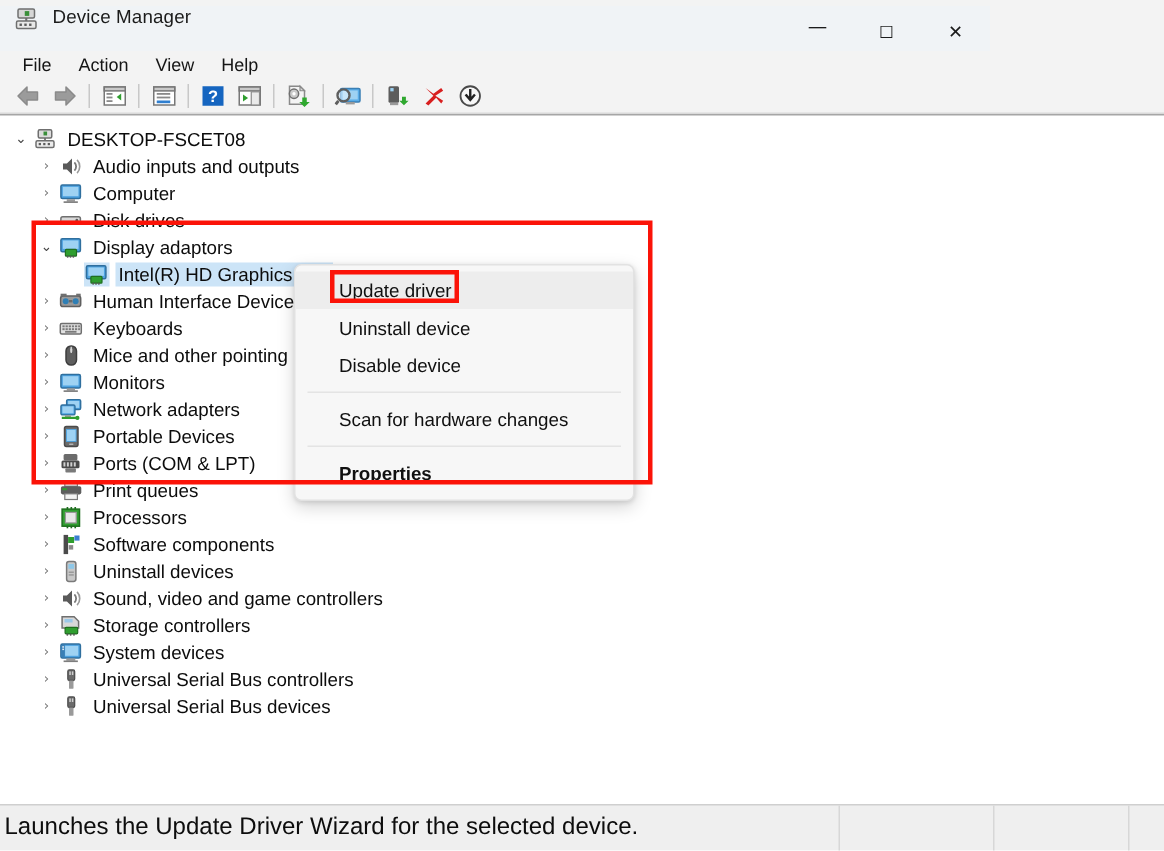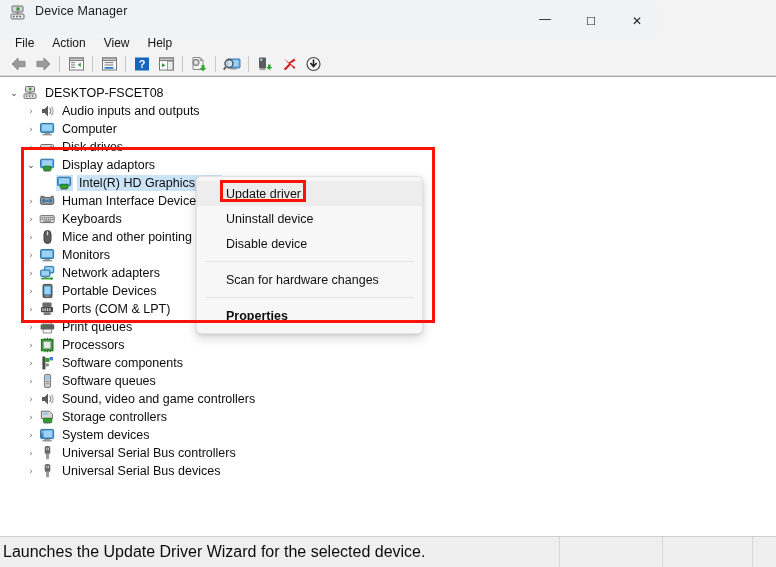--- a/index.html
+++ b/index.html
@@ -568,21 +568,21 @@
       <div class="row lvl1">
         <span class="chev">›</span>
         <span class="ico">
           <svg width="17" height="16" viewBox="0 0 17 16">
             <rect x="5.4" y="1.4" width="6.2" height="13.2" rx="1.6" fill="#c8c8c8" stroke="#7a7a7a" stroke-width="1"></rect>
             <rect x="6.6" y="3" width="3.8" height="3.2" fill="#8fc8e8"></rect>
             <rect x="6.8" y="8" width="3.4" height="1" fill="#9a9a9a"></rect>
             <rect x="6.8" y="9.8" width="3.4" height="1" fill="#9a9a9a"></rect>
           </svg>
         </span>
-        <span class="lbl">Software queues</span>
+        <span class="lbl">Uninstall devices</span>
       </div>
 
       <div class="row lvl1">
         <span class="chev">›</span>
         <span class="ico">
           <svg width="17" height="16" viewBox="0 0 17 16">
             <path d="M3 6 h2.6 L9 2.6 v10.8 L5.6 10 H3 z" fill="#5a5a5a"></path>
             <path d="M10.6 5.2 a4 4 0 0 1 0 5.6" fill="none" stroke="#7a7a7a" stroke-width="1.2"></path>
             <path d="M12.4 3.6 a6.4 6.4 0 0 1 0 8.8" fill="none" stroke="#9a9a9a" stroke-width="1.1"></path>
           </svg>

